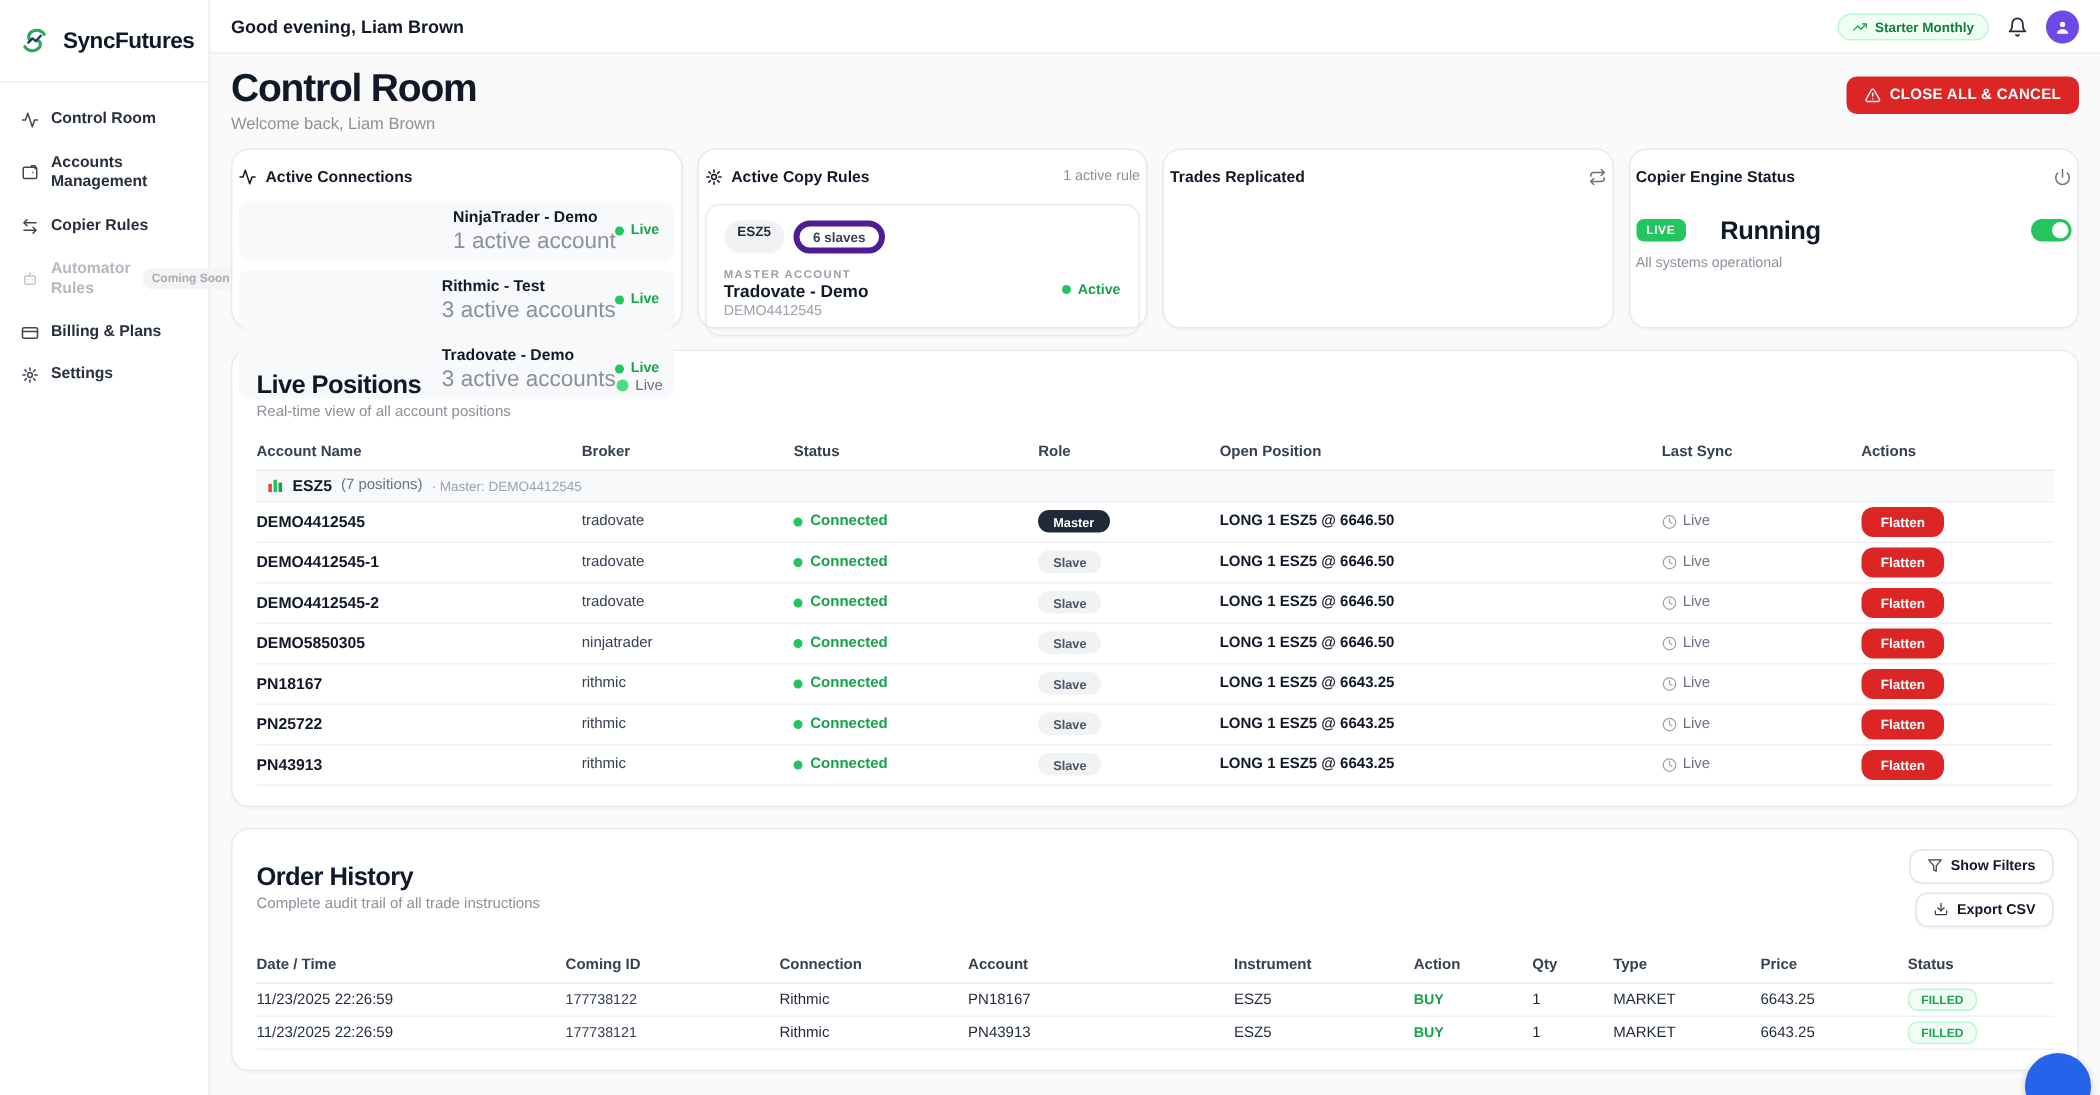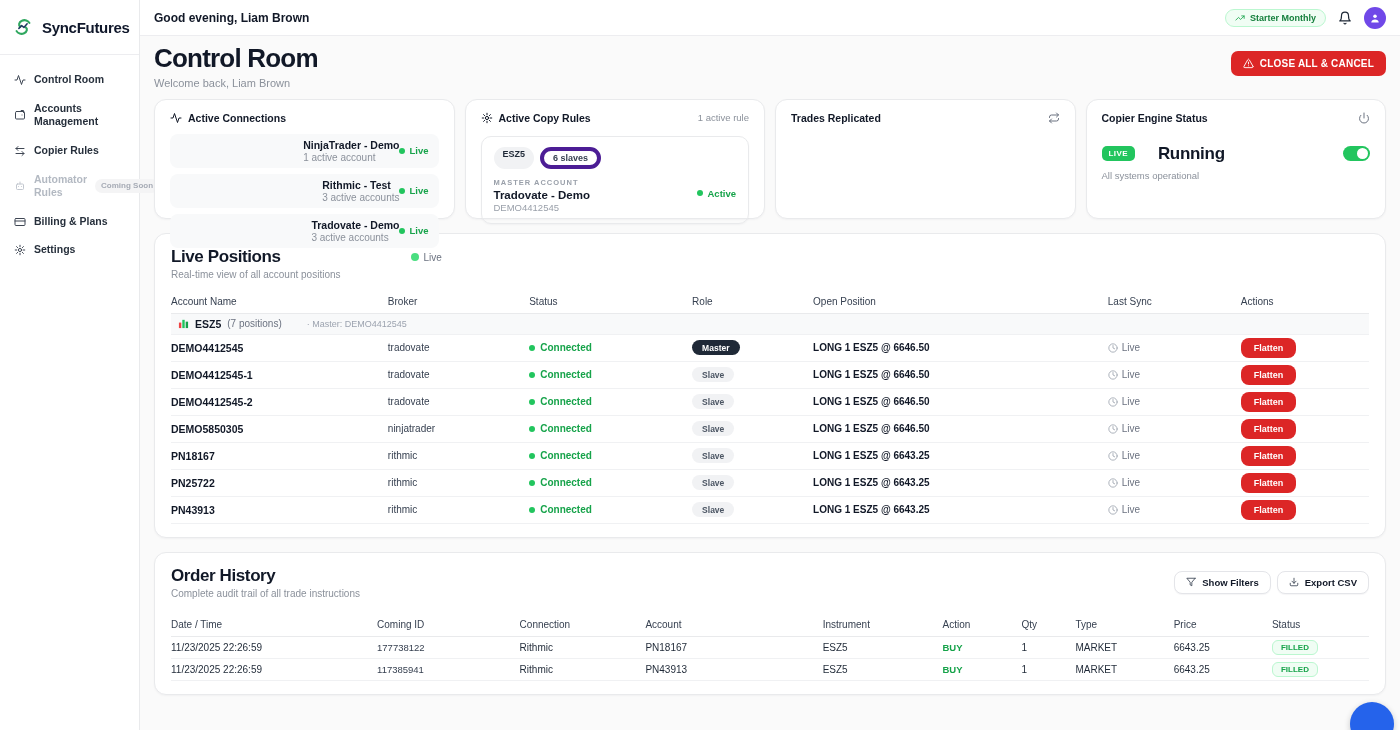--- a/index.html
+++ b/index.html
@@ -36,32 +36,32 @@
   .content{flex:1;padding:8px 14px 0;overflow:hidden}
   .page-head{display:flex;justify-content:space-between;align-items:flex-start;margin:0 0 10px}
   .page-title{font-size:26px;font-weight:800;letter-spacing:-.8px;line-height:1.15}
   .page-sub{font-size:11px;color:#8b919b;margin-top:3px}
   .danger-btn{display:flex;align-items:center;gap:6px;background:#dc2626;color:#fff;font-size:10px;font-weight:700;border:none;border-radius:7px;padding:7px 12px;letter-spacing:.2px;cursor:pointer;margin-top:7px}
   .danger-btn svg{width:11px;height:11px;stroke:#fff;fill:none;stroke-width:2;stroke-linecap:round;stroke-linejoin:round}
 
   
   .cards{display:grid;grid-template-columns:repeat(4,1fr);gap:10px}
   .card{background:#fff;border:1px solid #e9eaec;border-radius:12px;box-shadow:0 1px 2px rgba(16,24,40,.04)}
-  .stat-card{height:120px;padding:12px 15px}
+  .stat-card{height:120px;padding:12px 4px}
   .card-head{display:flex;align-items:center;justify-content:space-between}
   .card-title{display:flex;align-items:center;gap:6px;font-size:10.5px;font-weight:700}
   .card-title svg{width:12px;height:12px;stroke:#111827;fill:none;stroke-width:2;stroke-linecap:round;stroke-linejoin:round}
   .muted-icon{display:flex}
   .muted-icon svg{width:12px;height:12px;stroke:#6b7280;fill:none;stroke-width:2;stroke-linecap:round;stroke-linejoin:round}
   .count-label{font-size:9.5px;color:#8b919b}
 
   .conn-list{margin-top:10px;display:flex;flex-direction:column;gap:6px}
   .conn-item{background:#f8f9fa;border-radius:8px;padding:5px 10px;display:flex;align-items:center;justify-content:flex-end}
   .conn-name{font-size:10.5px;font-weight:700}
-  .conn-detail{font-size:10px;color:#8b919b;margin-top:1px}
+  .conn-detail{font-size:15px;color:#8b919b;margin-top:1px}
   .live-text{font-size:9.5px;color:#16a34a;font-weight:600;display:flex;align-items:center;gap:4px}
   .dot{width:6px;height:6px;border-radius:50%;display:inline-block;flex-shrink:0}
   .dot.g{background:#22c55e}
 
   .rule-card{margin-top:12px;border:1px solid #e9eaec;border-radius:10px;padding:10px 12px;display:flex;justify-content:space-between;box-shadow:0 1px 2px rgba(16,24,40,.04)}
   .badge-row{display:flex;gap:6px}
   .badge-gray{background:#f1f2f4;color:#1f2937;font-size:9px;font-weight:700;padding:2.5px 9px;border-radius:999px}
   .badge-outline{background:#fff;border:4px solid #4c1d95;color:#374151;font-size:9px;font-weight:600;padding:2px 9px;border-radius:999px}
   .master-label{font-size:7.5px;letter-spacing:1px;color:#9aa0aa;font-weight:600;margin-top:9px}
   .master-name{font-size:11.5px;font-weight:700;margin-top:2px}
@@ -83,43 +83,43 @@
   .panel-head{display:flex;justify-content:space-between;align-items:center}
   .panel-title-wrap{display:flex;align-items:flex-start;gap:70px}
   .panel-title{font-size:17px;font-weight:800;letter-spacing:-.4px}
   .panel-sub{font-size:10px;color:#8b919b;margin-top:2px}
   .soft-live{display:flex;align-items:center;gap:5px;font-size:10px;color:#6b7280;margin-top:5px}
   .soft-dot{width:8px;height:8px;border-radius:50%;background:#4ade80}
 
   .table{margin-top:10px}
   .grid-row{display:grid;align-items:center}
   .pos-grid{grid-template-columns:18.1% 11.8% 13.6% 10.1% 24.6% 11.1% 1fr}
-  .thead{font-size:10px;font-weight:400;color:#374151;border-bottom:1px solid #e9eaec;padding:6px 0}
+  .thead{font-size:10px;font-weight:700;color:#374151;border-bottom:1px solid #e9eaec;padding:6px 0}
   .group-row{background:#f8f9fa;padding:4px 7px;border-bottom:1px solid #f0f1f3;display:flex;align-items:center;gap:6px}
   .group-sym{font-size:10.5px;font-weight:800}
   .group-count{font-size:10px;color:#6b7280}
-  .group-master{font-size:9px;color:#9ca3af;margin-left:19px}
+  .group-master{font-size:9px;color:#9ca3af;margin-left:0}
   .trow{border-bottom:1px solid #f0f1f3;height:27px;font-size:10.5px}
   .acct-cell{font-weight:600}
   .broker-cell{color:#374151;font-size:10px}
   .status-cell{color:#16a34a;font-weight:600;font-size:10px;display:flex;gap:5px;align-items:center}
   .role-badge{font-size:8.5px;font-weight:700;padding:2.5px 10px;border-radius:999px;display:inline-block}
   .role-badge.master{background:#1f2937;color:#fff}
   .role-badge.slave{background:#f1f2f4;color:#4b5563}
   .pos-cell{font-size:10px;font-weight:600}
   .sync-cell{display:flex;align-items:center;gap:4px;color:#6b7280;font-size:10px}
   .sync-cell svg{width:10px;height:10px;stroke:#9ca3af;fill:none;stroke-width:2;stroke-linecap:round;stroke-linejoin:round}
   .flatten-btn{background:#dc2626;color:#fff;border:none;border-radius:8px;font-size:9px;font-weight:700;padding:5px 13px;cursor:pointer}
 
   .orders-grid{grid-template-columns:17.2% 11.9% 10.5% 14.8% 10% 6.6% 4.5% 8.2% 8.2% 1fr}
   .orow{border-bottom:1px solid #f0f1f3;height:22px;font-size:10px;color:#1f2937}
   .oid{color:#374151;font-size:9.5px}
   .buy-cell{color:#16a34a;font-weight:800;font-size:9.5px}
   .filled-badge{display:inline-block;background:#f0fdf4;border:1px solid #bbf7d0;color:#16a34a;font-size:8px;font-weight:700;padding:2px 8px;border-radius:6px}
-  .head-actions{display:flex;flex-direction:row;align-items:flex-end;gap:6px}
+  .head-actions{display:flex;flex-direction:column;align-items:flex-end;gap:6px}
   .outline-btn{display:flex;align-items:center;gap:6px;background:#fff;border:1px solid #e4e5e9;border-radius:8px;font-size:9.5px;font-weight:600;color:#111827;padding:5px 11px;cursor:pointer;box-shadow:0 1px 1px rgba(16,24,40,.04)}
   .outline-btn svg{width:10px;height:10px;stroke:#374151;fill:none;stroke-width:2;stroke-linecap:round;stroke-linejoin:round}
 
   .chat-bubble{position:absolute;right:6px;bottom:-16px;width:44px;height:44px;border-radius:50%;background:#2563eb;cursor:pointer;box-shadow:0 2px 6px rgba(0,0,0,.2)}
 </style>
 </head>
 <body>
 
 <div class="app">
 
@@ -567,21 +567,21 @@
                 <div>ESZ5</div>
                 <div class="buy-cell">BUY</div>
                 <div>1</div>
                 <div>MARKET</div>
                 <div>6643.25</div>
                 <div><span class="filled-badge">FILLED</span></div>
               </div>
 
               <div class="grid-row orders-grid orow">
                 <div>11/23/2025 22:26:59</div>
-                <div class="oid">117385941</div>
+                <div class="oid">177738121</div>
                 <div>Rithmic</div>
                 <div>PN43913</div>
                 <div>ESZ5</div>
                 <div class="buy-cell">BUY</div>
                 <div>1</div>
                 <div>MARKET</div>
                 <div>6643.25</div>
                 <div><span class="filled-badge">FILLED</span></div>
               </div>
 

